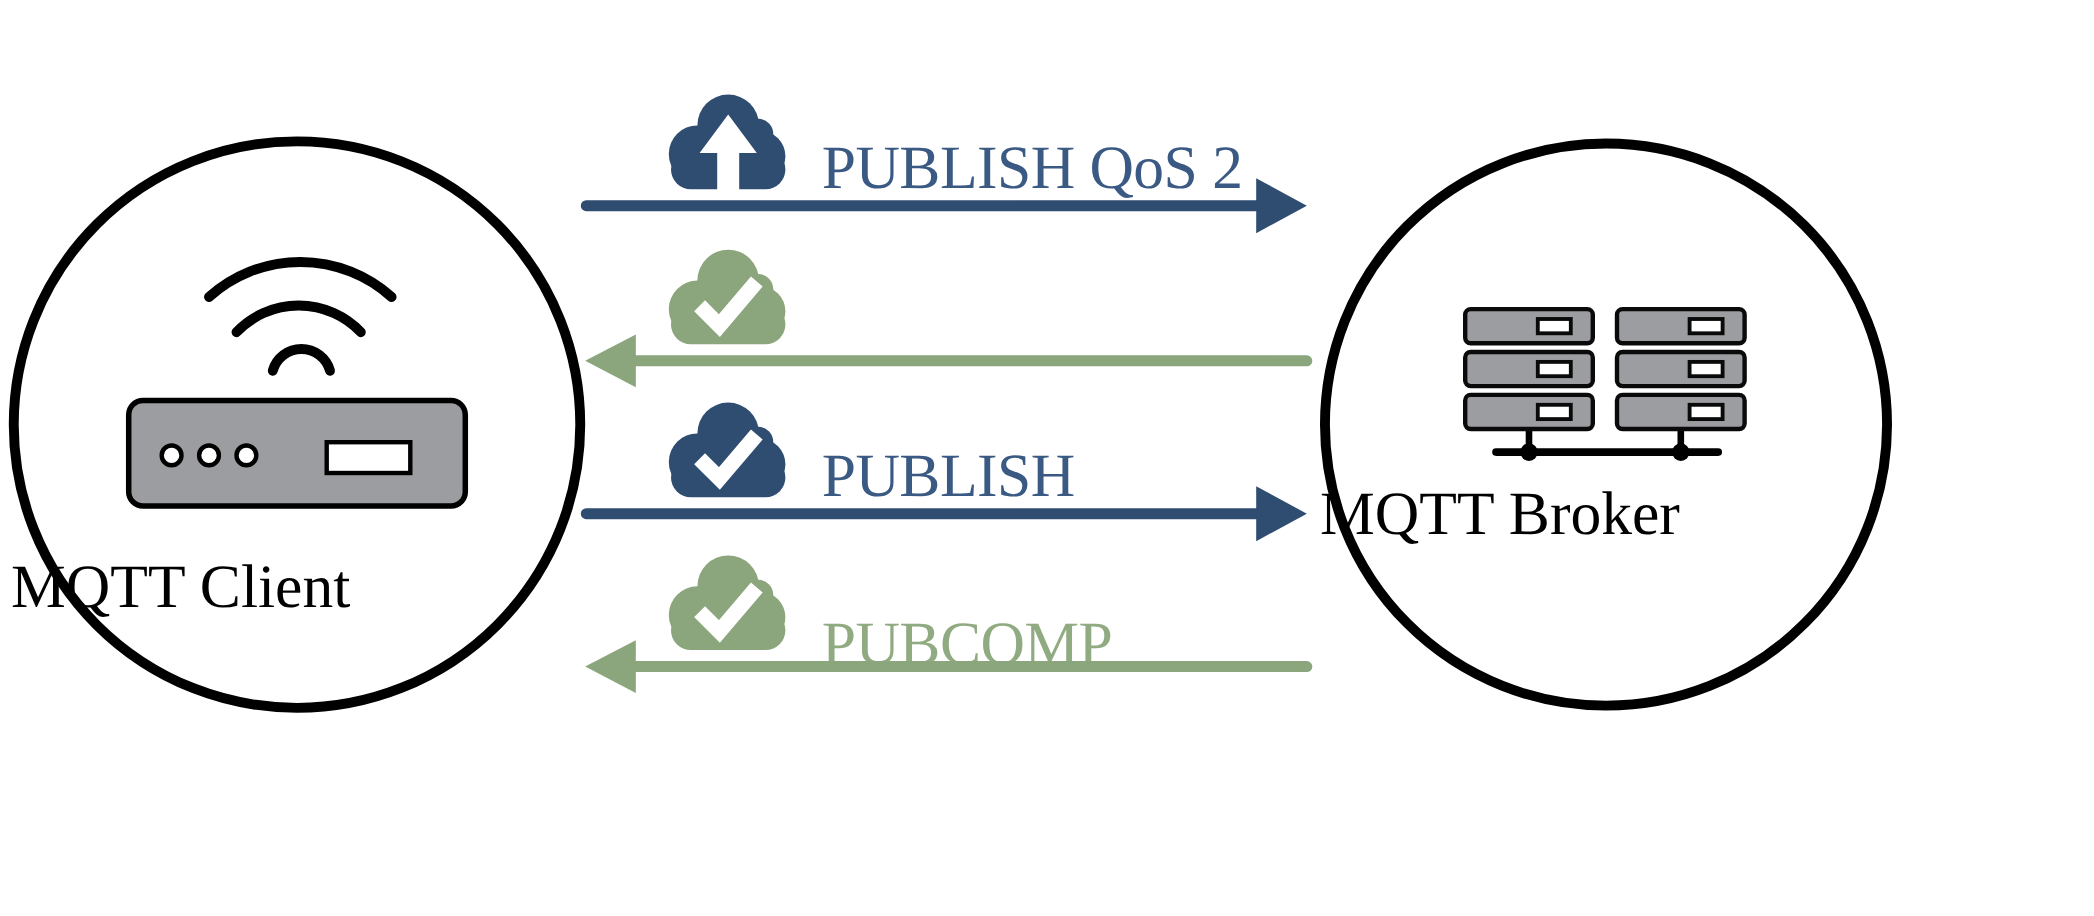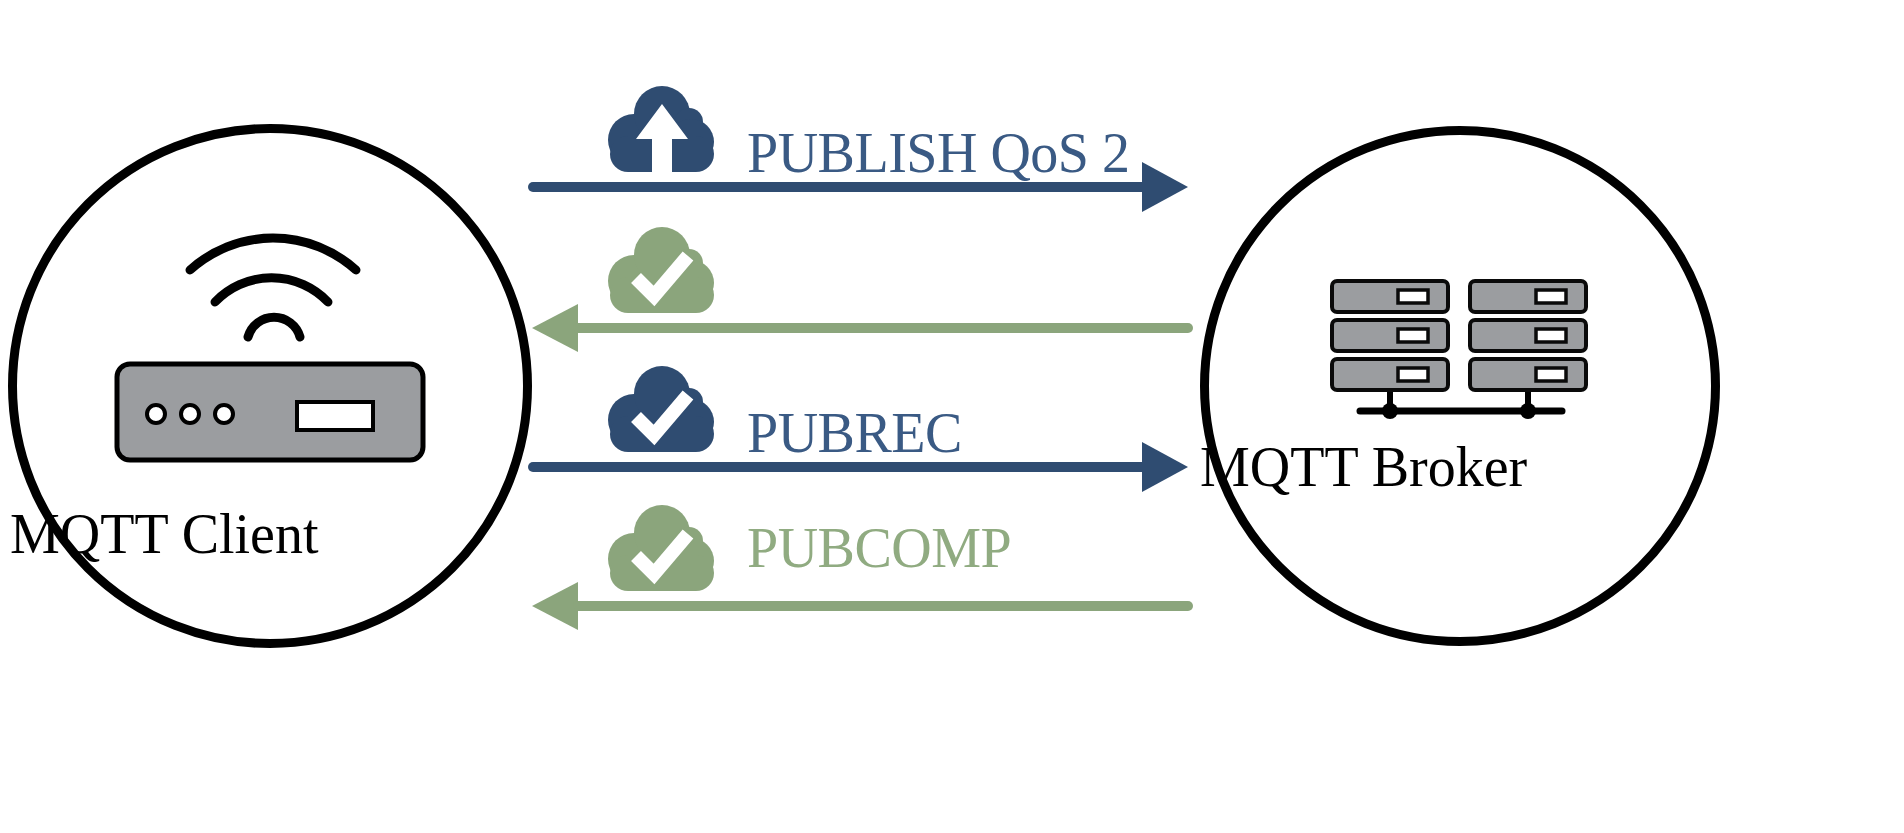--- a/index.html
+++ b/index.html
@@ -117,35 +117,35 @@
   <svg class="msg-icon" style="top:362px;" viewBox="0 0 120 96">
     <g fill="#2f4c71">
       <circle cx="32" cy="58" r="26"></circle>
         <circle cx="60" cy="32" r="28"></circle>
       <circle cx="87" cy="40" r="14"></circle>
         <circle cx="89" cy="60" r="23"></circle>
       <rect x="8" y="54" width="104" height="36" rx="18"></rect>
     </g>
     <path d="M34 55 L52 73 L86 33" fill="none" stroke="#fff" stroke-width="14"></path>
   </svg>
-  <div class="msg-label c-blue" style="top:405px;">PUBREC</div>
+  <div class="msg-label c-blue" style="top:405px;">PUBLISH</div>
   <svg class="msg-arrow" style="top:439px;" viewBox="0 0 670 56">
     <line x1="8" y1="28" x2="617" y2="28" stroke-width="10" stroke-linecap="round" stroke="#2f4c71"></line>
     <polygon points="617,3 663,28 617,53" fill="#2f4c71"></polygon>
   </svg>
 
   <svg class="msg-icon" style="top:501px;" viewBox="0 0 120 96">
     <g fill="#8ba57c">
       <circle cx="32" cy="58" r="26"></circle>
         <circle cx="60" cy="32" r="28"></circle>
       <circle cx="87" cy="40" r="14"></circle>
         <circle cx="89" cy="60" r="23"></circle>
       <rect x="8" y="54" width="104" height="36" rx="18"></rect>
     </g>
     <path d="M34 55 L52 73 L86 33" fill="none" stroke="#fff" stroke-width="14"></path>
   </svg>
-  <div class="msg-label c-green" style="top:520px;">PUBCOMP</div>
+  <div class="msg-label c-green" style="top:558px;">PUBCOMP</div>
   <svg class="msg-arrow" style="top:578px;" viewBox="0 0 670 56">
     <polygon points="7,28 53,4 53,52" fill="#8ba57c"></polygon>
     <line x1="53" y1="28" x2="663" y2="28" stroke-width="10" stroke-linecap="round" stroke="#8ba57c"></line>
   </svg>
 
 </div>
 
 </body></html>

